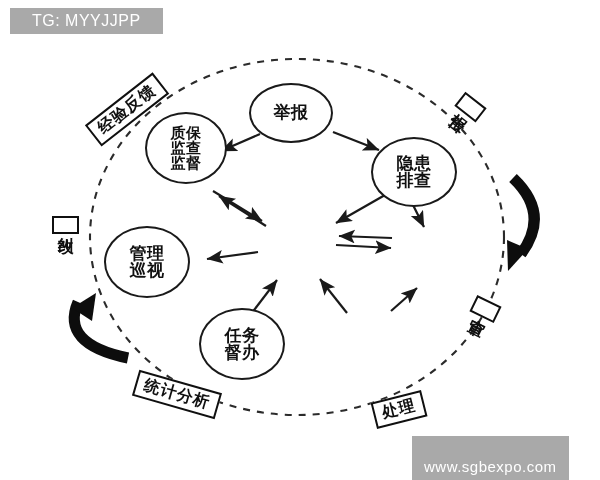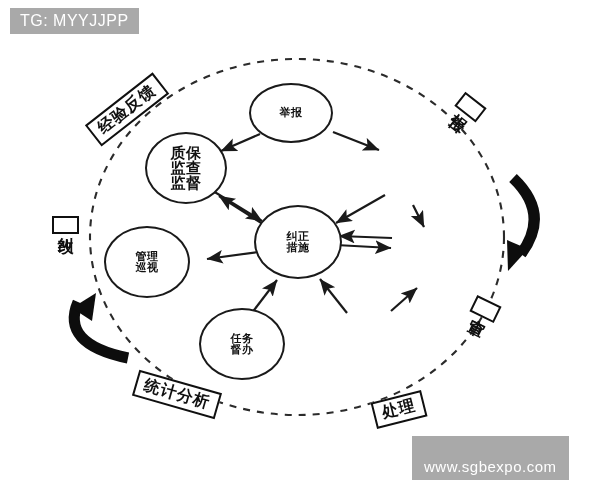--- a/index.html
+++ b/index.html
@@ -38,21 +38,21 @@
     letter-spacing: 0.5px;
     display: flex;
     align-items: center;
     justify-content: center;
     white-space: nowrap;
   }
   #wm-top {
     left: 10px;
     top: 8px;
     height: 26px;
-    padding: 0 10px;
+    padding: 0 22px;
     font-size: 16px;
   }
   #wm-bottom {
     left: 412px;
     top: 436px;
     height: 28px;
     padding: 16px 12px;
     font-size: 15px;
   }
 
@@ -67,21 +67,21 @@
     justify-content: center;
     text-align: center;
     box-sizing: border-box;
     z-index: 5;
   }
   .node .nlabel {
     font-family: "DejaVu Sans", "Liberation Sans", sans-serif;
     font-weight: bold;
     color: #111111;
     line-height: 1.02;
-    font-size: 11px;
+    font-size: 17px;
     white-space: pre-line;
     letter-spacing: 0.5px;
   }
   .node.latin .nlabel {
     font-family: "DejaVu Serif", "Liberation Serif", serif;
     font-size: 19px;
     letter-spacing: 1px;
   }
   .node.small-text .nlabel { font-size: 15px; line-height: 1.0; }
 
@@ -152,31 +152,31 @@
     <path d="M 528 249 L 508 271 L 507 240 Z" fill="#0d0d0d"></path>
 
     <path d="M 128 358 Q 60 344 78 302" fill="none" stroke="#0d0d0d" stroke-width="11" stroke-linecap="butt"></path>
     <path d="M 72 308 L 96 293 L 92 321 Z" fill="#0d0d0d"></path>
   </svg>
 
   <div class="node" id="node-jubao" style="left:249px; top:83px; width:84px; height:60px;">
     <span class="nlabel">举报</span>
   </div>
 
-  <div class="node small-text" id="node-zhibao" style="left:145px; top:132px; width:82px; height:72px;">
+  <div class="node small-text" id="node-zhibao" style="left:145px; top:112px; width:82px; height:72px;">
     <span class="nlabel">质保
 监查
 监督</span>
   </div>
 
-
-  <div class="node" id="node-jiuzheng" style="left:254px; top:205px; width:88px; height:74px;">
-    <span class="nlabel">纠正
-措施</span>
-  </div>
+  <div class="node" id="node-yinhuan" style="left:371px; top:137px; width:86px; height:70px;">
+    <span class="nlabel">隐患
+排查</span>
+  </div>
+
 
 
   <div class="node" id="node-guanli" style="left:104px; top:226px; width:86px; height:72px;">
     <span class="nlabel">管理
 巡视</span>
   </div>
 
   <div class="node" id="node-renwu" style="left:199px; top:308px; width:86px; height:72px;">
     <span class="nlabel">任务
 督办</span>

